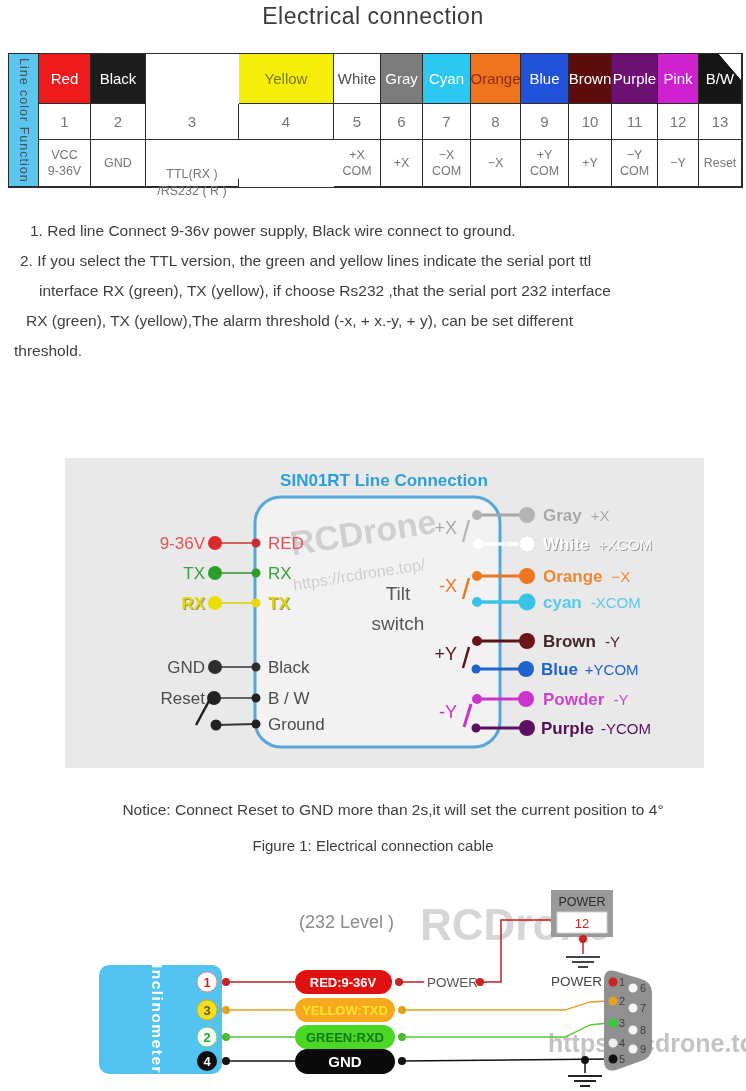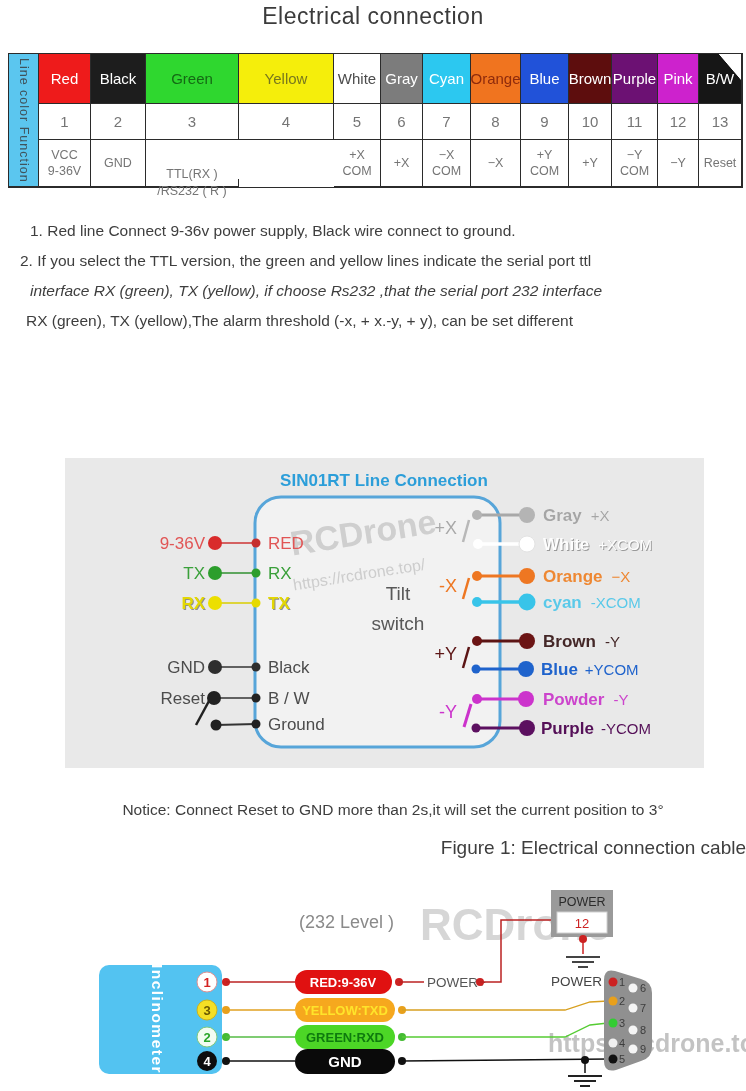--- a/index.html
+++ b/index.html
@@ -16,22 +16,22 @@
   .corner span{writing-mode:vertical-rl;font-size:12.5px;color:#40535c;letter-spacing:1px;line-height:1;}
   .cname{font-size:15px;}
   .cnum{font-size:15px;color:#757575;}
   .cfunc{font-size:12.5px;color:#757575;white-space:pre-line;line-height:1.3;}
   
   .notes{position:absolute;left:10px;top:216px;font-size:15.5px;color:#3e3e3e;width:736px;}
   .note-line{line-height:30px;white-space:nowrap;}
   
   .notice{position:absolute;top:801px;left:0;width:100%;text-align:center;
        padding-left:40px;box-sizing:border-box;font-size:15.5px;color:#3e3e3e;}
-  .figcap{position:absolute;top:837px;left:0;width:100%;text-align:right;
-       font-size:19px;color:#3e3e3e;}
+  .figcap{position:absolute;top:837px;left:0;width:100%;text-align:center;
+       font-size:15px;color:#3e3e3e;}
   .diagram{position:absolute;left:65px;top:458px;}
   .cable{position:absolute;left:0;top:862px;}
   svg text{font-family:"Liberation Sans",sans-serif;}
   .shadow-y{filter:drop-shadow(1px 1px 0 #8f8f8f);}
   .shadow-w{filter:drop-shadow(1.2px 1.2px 0 #9a9a9a);}
   .glow{filter:drop-shadow(0.5px 0.5px 0 #ffffff);}
 </style>
 </head>
 <body>
 
@@ -43,21 +43,20 @@
       <div class="cell corner" style="grid-area: 1 / 1 / 4; background: rgb(91, 198, 239);">
         <span>Line color  Function</span>
       </div>
       <div class="cell cname" style="grid-area: 1 / 2; background: rgb(238, 27, 27); color: rgb(255, 255, 255);">Red</div>
       <div class="cell cnum" style="grid-area: 2 / 2;">1</div>
       <div class="cell cfunc" style="grid-area: 3 / 2;">VCC
 9-36V</div>
       <div class="cell cname" style="grid-area: 1 / 3; background: rgb(29, 29, 29); color: rgb(255, 255, 255);">Black</div>
       <div class="cell cnum" style="grid-area: 2 / 3;">2</div>
       <div class="cell cfunc" style="grid-area: 3 / 3;">GND</div>
-      <div class="cell cname" style="grid-area: 1 / 4; background: rgb(47, 215, 47); color: rgb(20, 105, 20);">Green</div>
       <div class="cell cnum" style="grid-area: 2 / 4;">3</div>
       <div class="cell cfunc" style="grid-area: 3 / 4; margin-top: 39px;">TTL(RX )
 /RS232 ( R )</div>
       <div class="cell cname" style="grid-area: 1 / 5; background: rgb(245, 238, 11); color: rgb(119, 119, 30);">Yellow</div>
       <div class="cell cnum" style="grid-area: 2 / 5;">4</div>
       <div class="cell cname" style="grid-area: 1 / 6; background: rgb(255, 255, 255); color: rgb(76, 76, 76);">White</div>
       <div class="cell cnum" style="grid-area: 2 / 6;">5</div>
       <div class="cell cfunc" style="grid-area: 3 / 6;">+X
 COM</div>
       <div class="cell cname" style="grid-area: 1 / 7; background: rgb(124, 124, 124); color: rgb(255, 255, 255);">Gray</div>
@@ -85,22 +84,23 @@
       <div class="cell cnum" style="grid-area: 2 / 13;">12</div>
       <div class="cell cfunc" style="grid-area: 3 / 13;">−Y</div>
       <div class="cell cname" style="grid-area: 1 / 14; background: linear-gradient(to left bottom, rgb(255, 255, 255) 0px, rgb(255, 255, 255) 26%, rgb(22, 22, 22) 27%); color: rgb(255, 255, 255);">B/W</div>
       <div class="cell cnum" style="grid-area: 2 / 14;">13</div>
       <div class="cell cfunc" style="grid-area: 3 / 14;">Reset</div>
     </div>
 
   <div class="notes">
       <div class="note-line" style="margin-left: 20px;">1. Red line Connect  9-36v power supply, Black wire connect to ground.</div>
       <div class="note-line" style="margin-left: 10px;">2. If you select the TTL version, the green and yellow lines indicate the serial port ttl</div>
-      <div class="note-line" style="margin-left: 20px; font-style: italic;">interface RX (green), TX (yellow), if choose Rs232 ,that the serial port 232 interface</div>
+      <div class="note-line" style="margin-left: 29px;">interface RX (green), TX (yellow), if choose Rs232 ,that the serial port 232 interface</div>
       <div class="note-line" style="margin-left: 16px;">RX (green), TX (yellow),The alarm threshold  (-x, + x.-y, + y), can be set different</div>
+      <div class="note-line" style="margin-left: 4px;">threshold.</div>
     </div>
 
   <svg class="diagram" width="639" height="310" viewBox="0 0 639 310">
     <rect x="0" y="0" width="639" height="310" fill="#e9e9e9"></rect>
     <text x="319" y="28" text-anchor="middle" font-size="17" font-weight="bold" fill="#2c9ed9">SIN01RT Line Connection</text>
     <rect x="190" y="39" width="245" height="250" rx="26" fill="#f2f2f2" stroke="#57a5d9" stroke-width="3"></rect>
     <text x="300" y="86" transform="rotate(-9 300 86)" text-anchor="middle" font-size="34" font-weight="bold" fill="#c9c9c9" opacity="0.85">RCDrone</text>
     <text x="295" y="122" transform="rotate(-9 295 122)" text-anchor="middle" font-size="16" fill="#c9c9c9" opacity="0.9">https://rcdrone.top/</text>
     <text x="333" y="142" text-anchor="middle" font-size="19" fill="#585858">Tilt</text>
     <text x="333" y="172" text-anchor="middle" font-size="19" fill="#585858">switch</text>
@@ -191,21 +191,21 @@
       <circle cx="412" cy="241" r="5" fill="#cc33cc"></circle>
         <circle cx="461" cy="241" r="8" fill="#cc33cc"></circle>
       <text x="478" y="247" fill="#cc44cc" font-size="17"><tspan font-weight="600">Powder</tspan><tspan dx="9" font-size="15">-Y</tspan></text>
       <line x1="411" y1="270" x2="462" y2="270" stroke="#5c1060" stroke-width="3"></line>
       <circle cx="411" cy="270" r="4.5" fill="#5c1060"></circle>
         <circle cx="462" cy="270" r="8" fill="#5c1060"></circle>
       <text x="476" y="276" fill="#551058" font-size="17"><tspan font-weight="600">Purple</tspan><tspan dx="7" font-size="15">-YCOM</tspan></text>
     </g>
   </svg>
 
-  <div class="notice">Notice: Connect Reset to GND more than 2s,it will set the current position to 3°</div>
+  <div class="notice">Notice: Connect Reset to GND more than 2s,it will set the current position to 4°</div>
   <div class="figcap">Figure 1: Electrical connection cable</div>
 
   <svg class="cable" width="746" height="229" viewBox="0 0 746 229">
     <text x="299" y="66" font-size="18" fill="#8a8a8a">(232 Level )</text>
     <text x="420" y="78" font-size="44" font-weight="bold" fill="#bcbcbc" opacity="0.6">RCDrone</text>
     <text x="548" y="190" font-size="25" font-weight="bold" fill="#9c9c9c" opacity="0.6">https://rcdrone.top/</text>
 
     <g>
       <rect x="99" y="103" width="123" height="109" rx="10" fill="#53c3f1"></rect>
       <text x="152" y="157" transform="rotate(90 152 157)" text-anchor="middle" font-size="15.5" font-weight="bold" fill="#ffffff" letter-spacing="1.5">Inclinometer</text>

